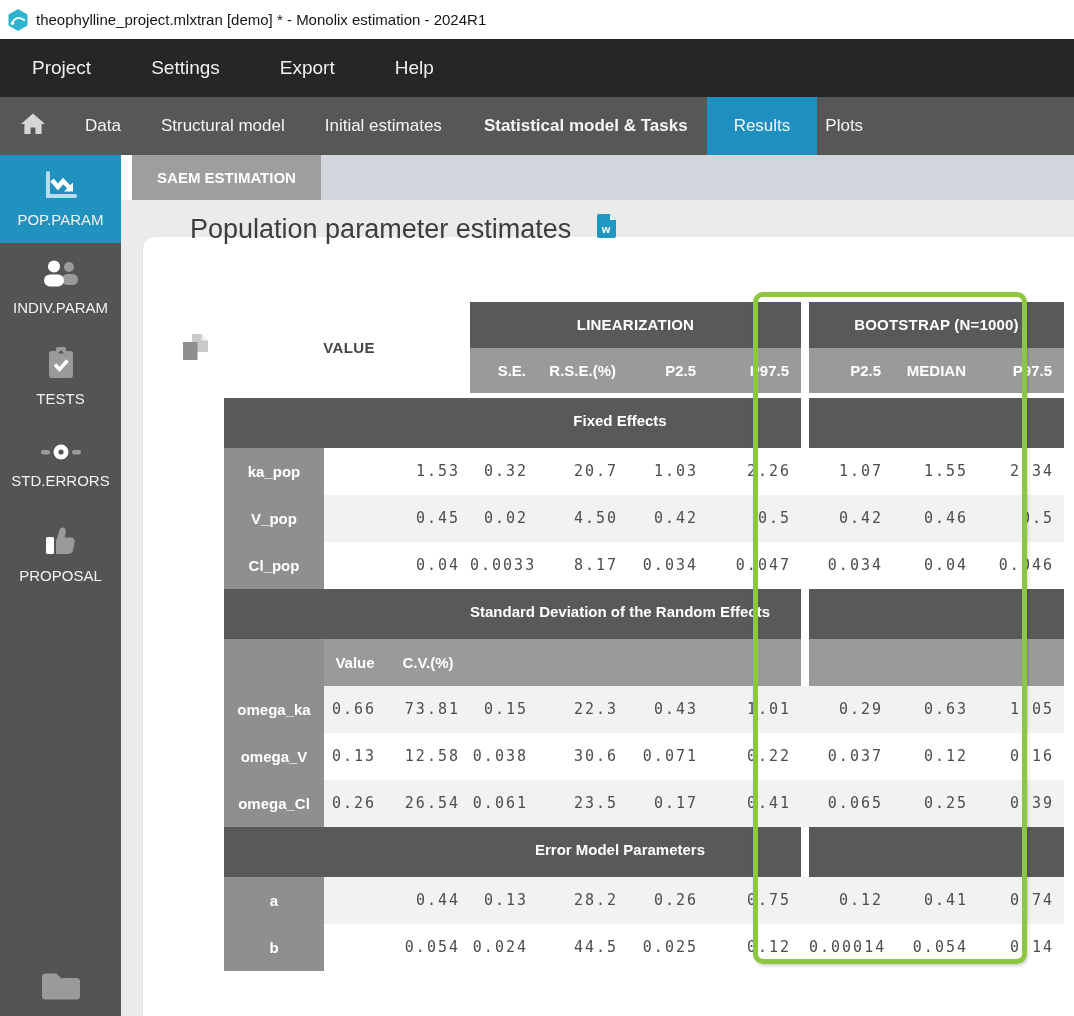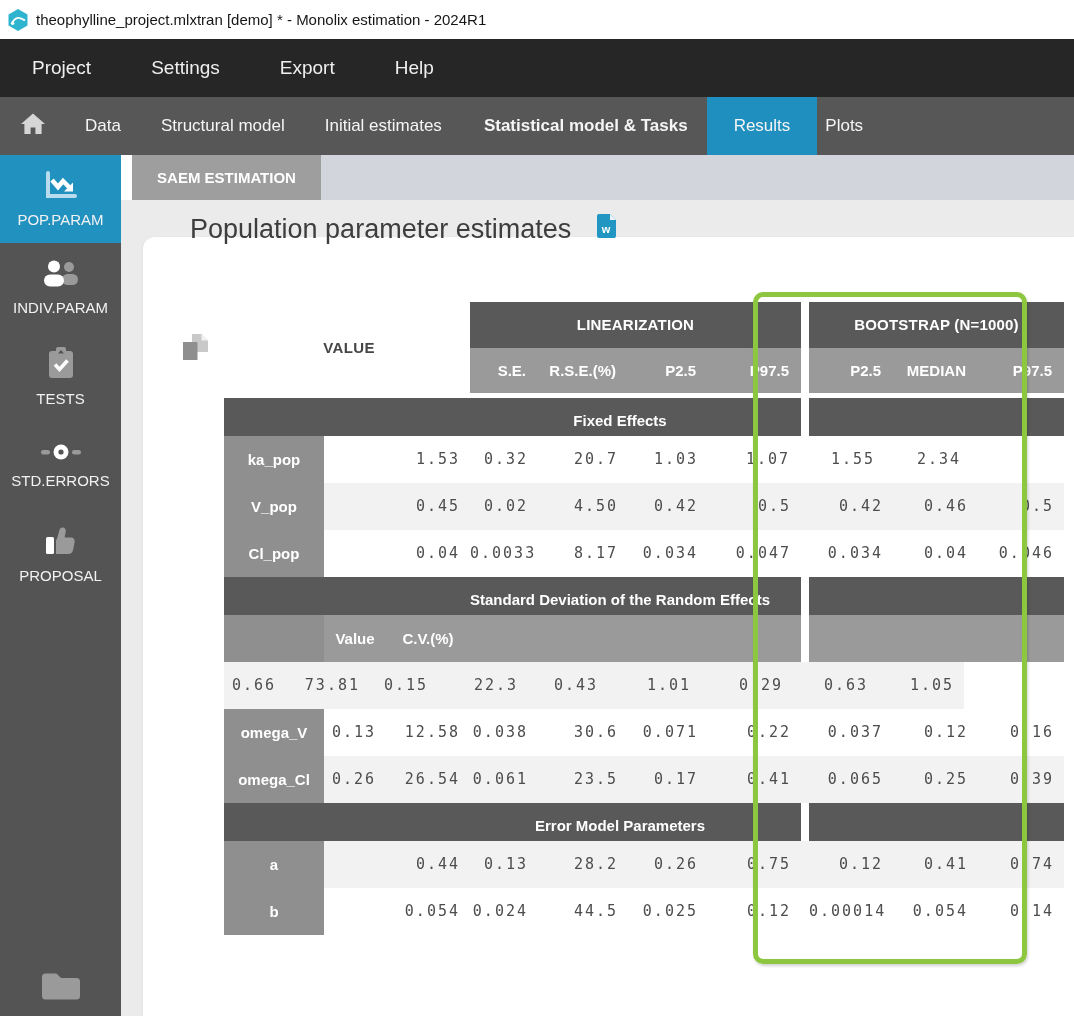--- a/index.html
+++ b/index.html
@@ -45,21 +45,21 @@
   .card { position:absolute; left:22px; top:37px; right:0; bottom:0; background:#fff;
           border-radius:12px 0 0 0; box-shadow:0 1px 3px rgba(0,0,0,0.08); }
   .page-title { position:absolute; left:69px; top:14px; display:flex; align-items:center; gap:26px;
                 font-size:27px; color:#3d3d3d;text-align:right; }
 
   
   .tablewrap { position:absolute; left:55px; top:102px; width:840px;padding-left:48px; }
   .trow { display:flex; }
   .cell { flex:none; overflow:hidden; white-space:nowrap; }
   .hrow1 { height:46px; } .hrow2 { height:45px; } .gap-row { height:5px; background:#fff; }
-  .sec-row { height:38px; position:relative; }
+  .sec-row { height:50px; position:relative; }
   .sub-row, .data-row { height:47px; }
 
   .c-label{width:100px}.c-v1{width:62px}.c-v2{width:84px}.c-val{width:146px}
   .c-se{width:68px}.c-rse{width:90px}.c-p25{width:80px}.c-p975{width:93px}
   .c-gap{width:8px}.c-b1{width:84px}.c-b2{width:85px}.c-b3{width:86px}
   .w-valarea{width:246px;background:#fff}
   .w-lin{width:331px}.w-boot{width:255px}
   .w-left{width:577px}.w-right{width:255px}
 
   .darkhead { background:#595959; color:#fff; font-weight:700; font-size:15px;
@@ -248,20 +248,21 @@
           <div class="cell c-gap gap-white"></div>
           <div class="cell w-right sec-block"></div>
           <span class="sec-title">Fixed Effects</span>
         </div>
         <div class="trow data-row">
           <div class="cell c-label lblbg">ka_pop</div>
           <div class="cell c-val num">1.53</div>
           <div class="cell c-se num">0.32</div>
           <div class="cell c-rse num">20.7</div>
           <div class="cell c-p25 num">1.03</div>
+          <div class="cell c-p975 num">2.26</div>
           <div class="cell c-gap"></div>
           <div class="cell c-b1 num">1.07</div>
           <div class="cell c-b2 num">1.55</div>
           <div class="cell c-b3 num">2.34</div>
         </div>
         <div class="trow data-row">
           <div class="cell c-label lblbg">V_pop</div>
           <div class="cell c-val num shade">0.45</div>
           <div class="cell c-se num shade">0.02</div>
           <div class="cell c-rse num shade">4.50</div>
@@ -292,20 +293,21 @@
         </div>
         <div class="trow sub-row">
           <div class="cell c-label lblbg"></div>
           <div class="cell c-v1 subhead ctr">Value</div>
           <div class="cell c-v2 subhead ctr">C.V.(%)</div>
           <div class="cell w-lin subhead"></div>
           <div class="cell c-gap gap-white"></div>
           <div class="cell w-boot subhead"></div>
         </div>
         <div class="trow data-row">
+          <div class="cell c-label lblbg">omega_ka</div>
           <div class="cell c-v1 num shade">0.66</div>
           <div class="cell c-v2 num shade">73.81</div>
           <div class="cell c-se num shade">0.15</div>
           <div class="cell c-rse num shade">22.3</div>
           <div class="cell c-p25 num shade">0.43</div>
           <div class="cell c-p975 num shade">1.01</div>
           <div class="cell c-gap shade"></div>
           <div class="cell c-b1 num shade">0.29</div>
           <div class="cell c-b2 num shade">0.63</div>
           <div class="cell c-b3 num shade">1.05</div>

